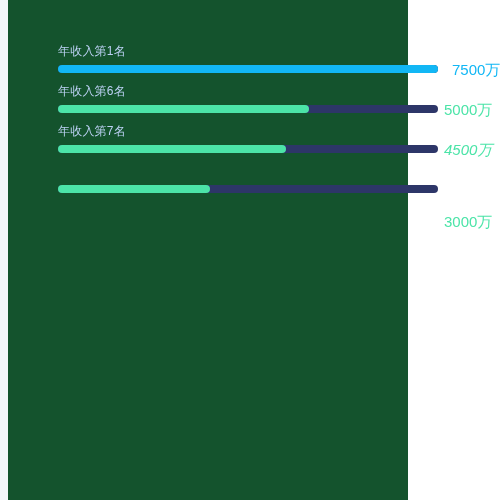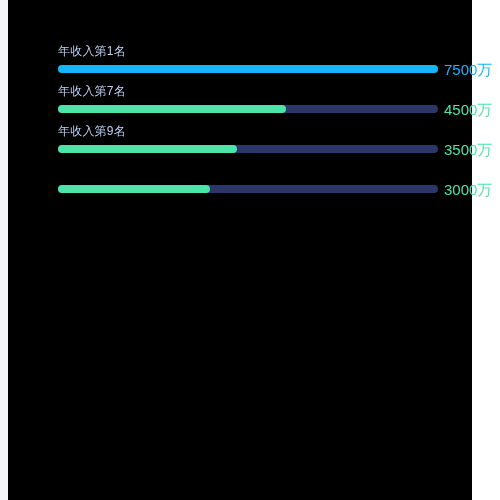--- a/index.html
+++ b/index.html
@@ -12,23 +12,23 @@
     height: 500px;
     overflow: hidden;
     background: #ffffff;
     font-family: "Liberation Sans", "DejaVu Sans", sans-serif;
     -webkit-font-smoothing: antialiased;
   }
 
   
   .page {
     position: relative;
-    width: 472px;
+    width: 408px;
     height: 500px;
-    background: #000000;
+    background: #14532d;
     box-sizing: border-box;
   }
   .left-gutter {
     position: absolute;
     left: 0;
     top: 0;
     width: 8px;
     height: 500px;
     background: #f4f6fa;
   }
@@ -96,36 +96,36 @@
 <div class="page">
   <div class="left-gutter"></div>
 
   <div class="chart" id="chart">
 
   <div class="row">
         <div class="row-label">年收入第1名</div>
         <div class="bar-track" style="background: rgb(45, 54, 104);">
           <div class="bar-fill" style="width: 100%; background: rgb(18, 183, 245);"></div>
         </div>
-        <div class="bar-value" style="color: rgb(18, 183, 245);">7500万</div>
+        <div class="bar-value" style="color: rgb(18, 183, 245); margin-left: 8px;">7500万</div>
+      </div>
+      <div class="row">
+        <div class="row-label">年收入第6名</div>
+        <div class="bar-track" style="background: rgb(45, 54, 104);">
+          <div class="bar-fill" style="width: 66%; background: rgb(76, 228, 168);"></div>
+        </div>
+        <div class="bar-value" style="color: rgb(76, 228, 168);">5000万</div>
       </div>
       <div class="row">
         <div class="row-label">年收入第7名</div>
         <div class="bar-track" style="background: rgb(45, 54, 104);">
           <div class="bar-fill" style="width: 60%; background: rgb(76, 228, 168);"></div>
         </div>
-        <div class="bar-value" style="color: rgb(76, 228, 168);">4500万</div>
-      </div>
-      <div class="row">
-        <div class="row-label">年收入第9名</div>
-        <div class="bar-track" style="background: rgb(45, 54, 104);">
-          <div class="bar-fill" style="width: 47%; background: rgb(76, 228, 168);"></div>
-        </div>
-        <div class="bar-value" style="color: rgb(76, 228, 168);">3500万</div>
+        <div class="bar-value" style="color: rgb(76, 228, 168); font-style: italic;">4500万</div>
       </div>
       <div class="row">
         <div class="bar-track" style="background: rgb(45, 54, 104);">
           <div class="bar-fill" style="width: 40%; background: rgb(76, 228, 168);"></div>
         </div>
-        <div class="bar-value" style="color: rgb(76, 228, 168);">3000万</div>
+        <div class="bar-value" style="color: rgb(76, 228, 168); margin-top: 32px;">3000万</div>
       </div>
     </div>
 </div>
 
 </body></html>

